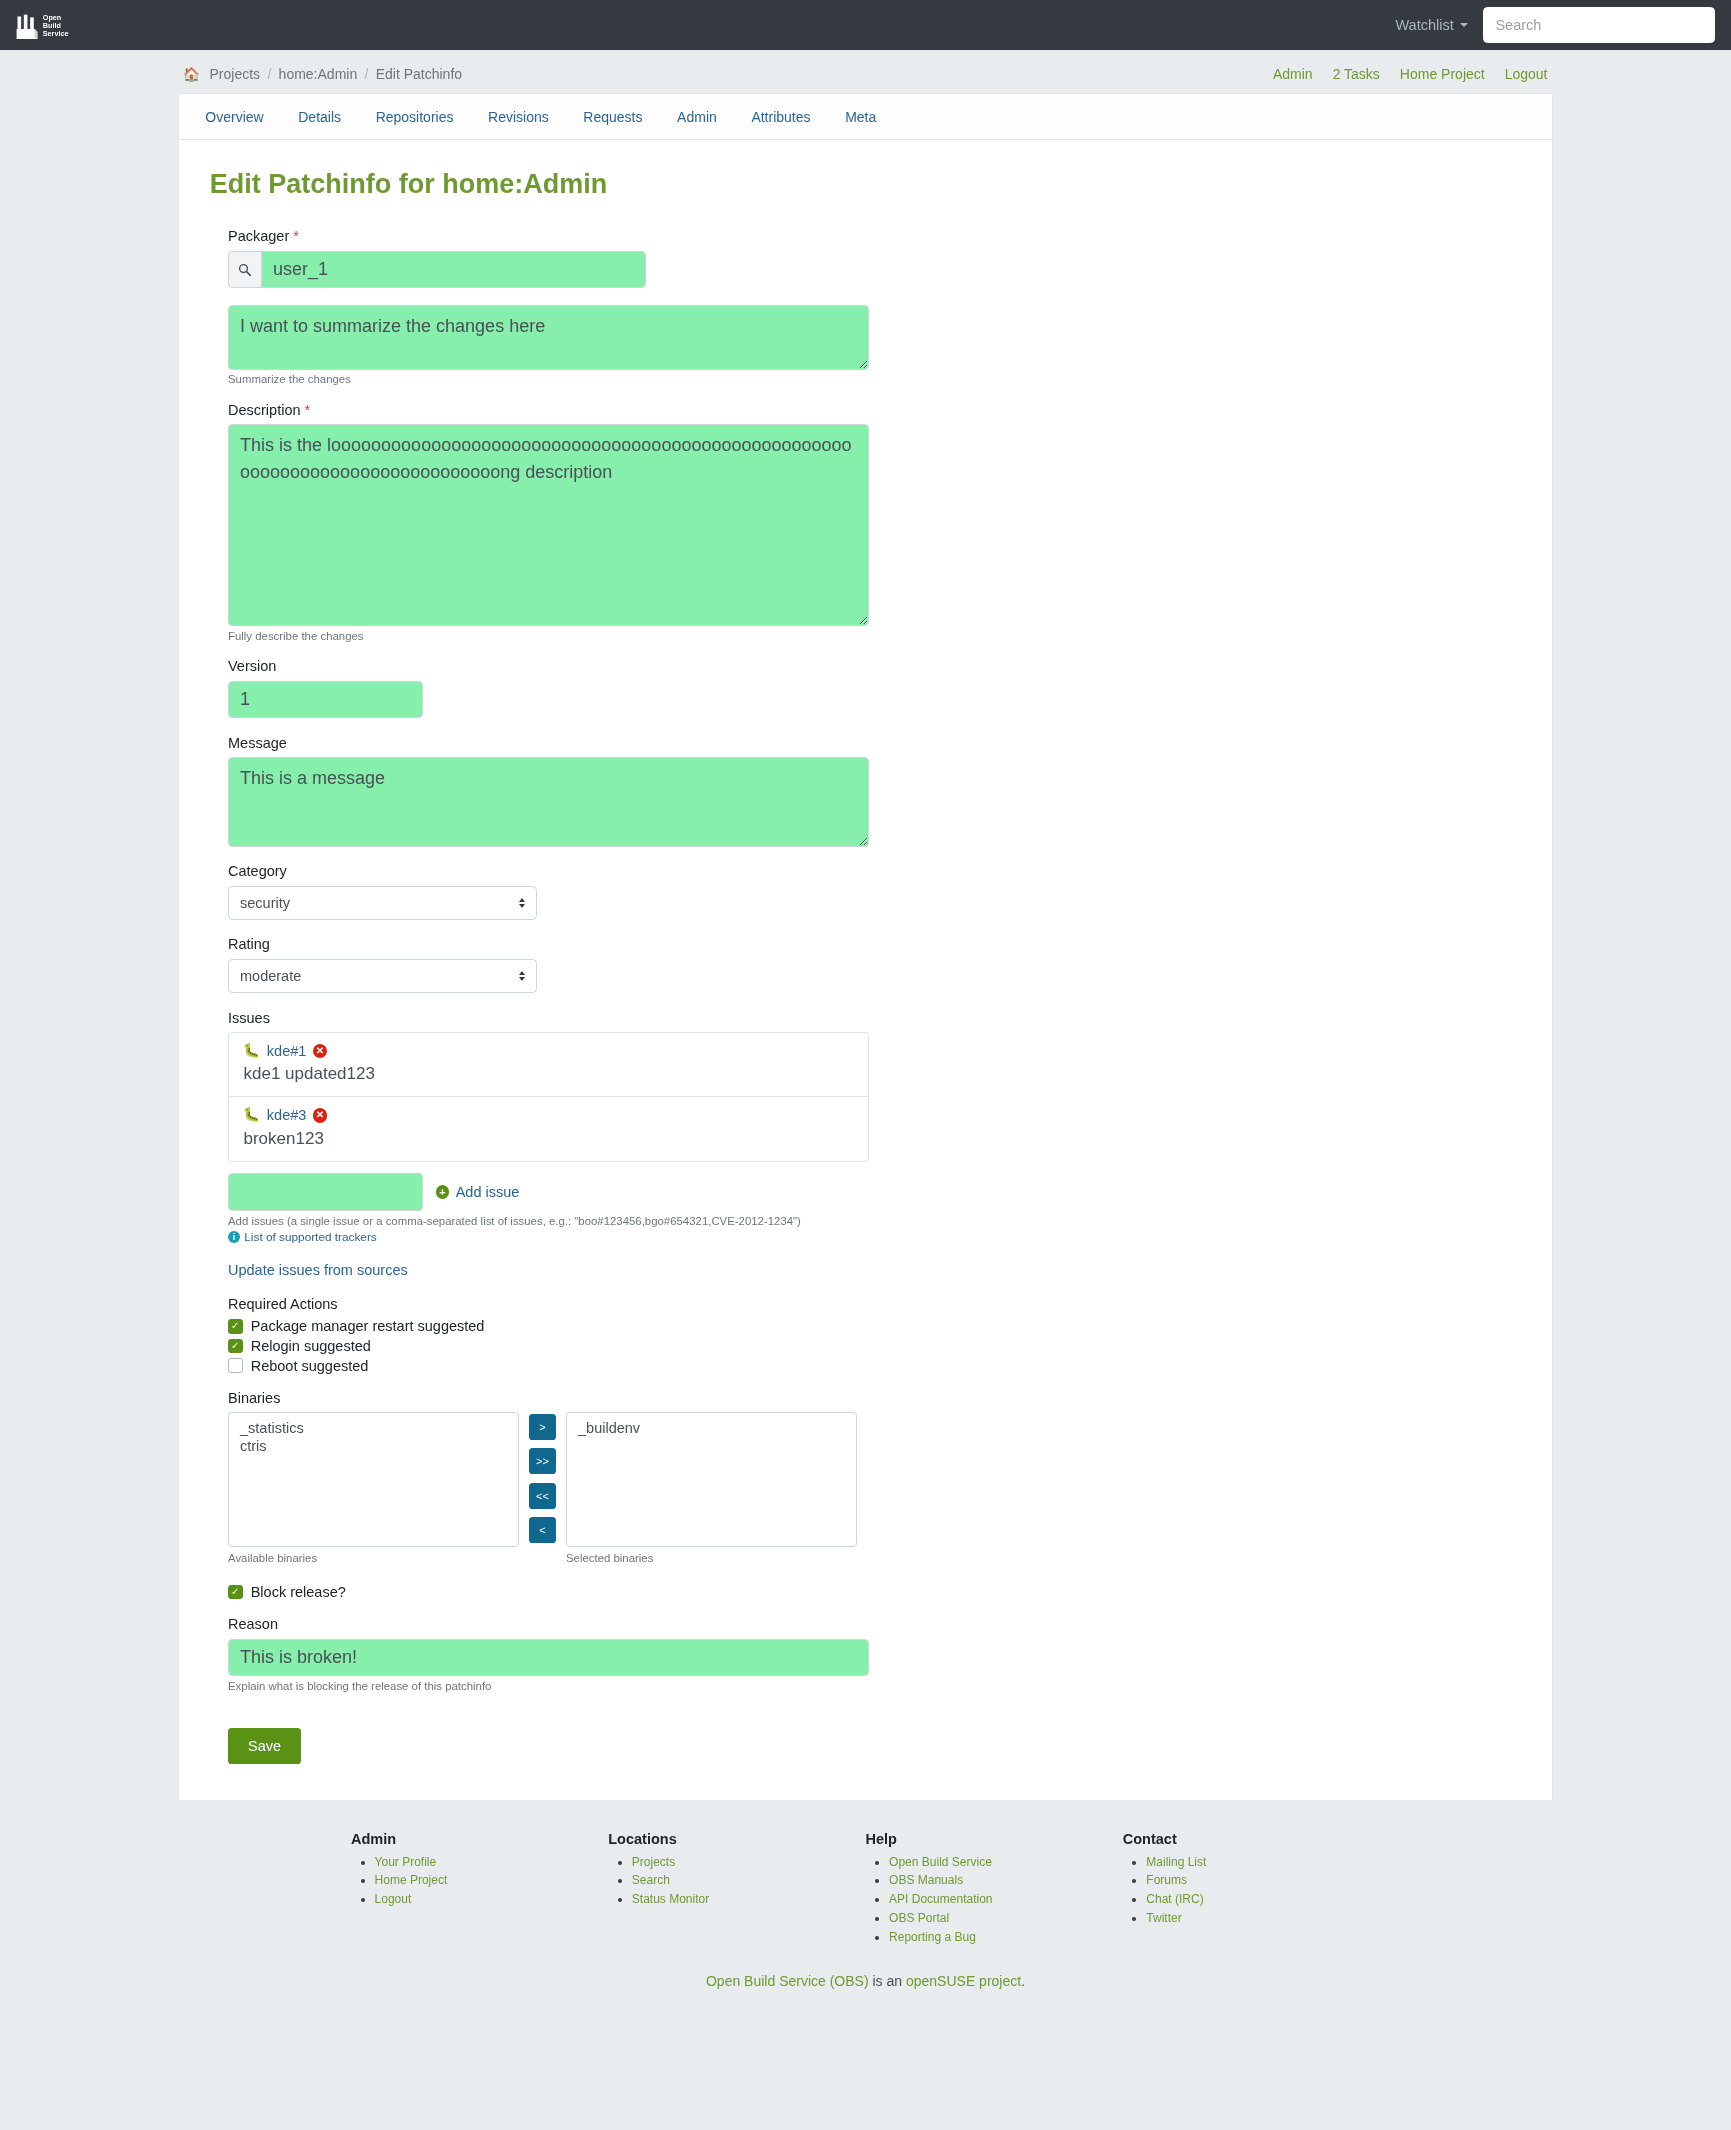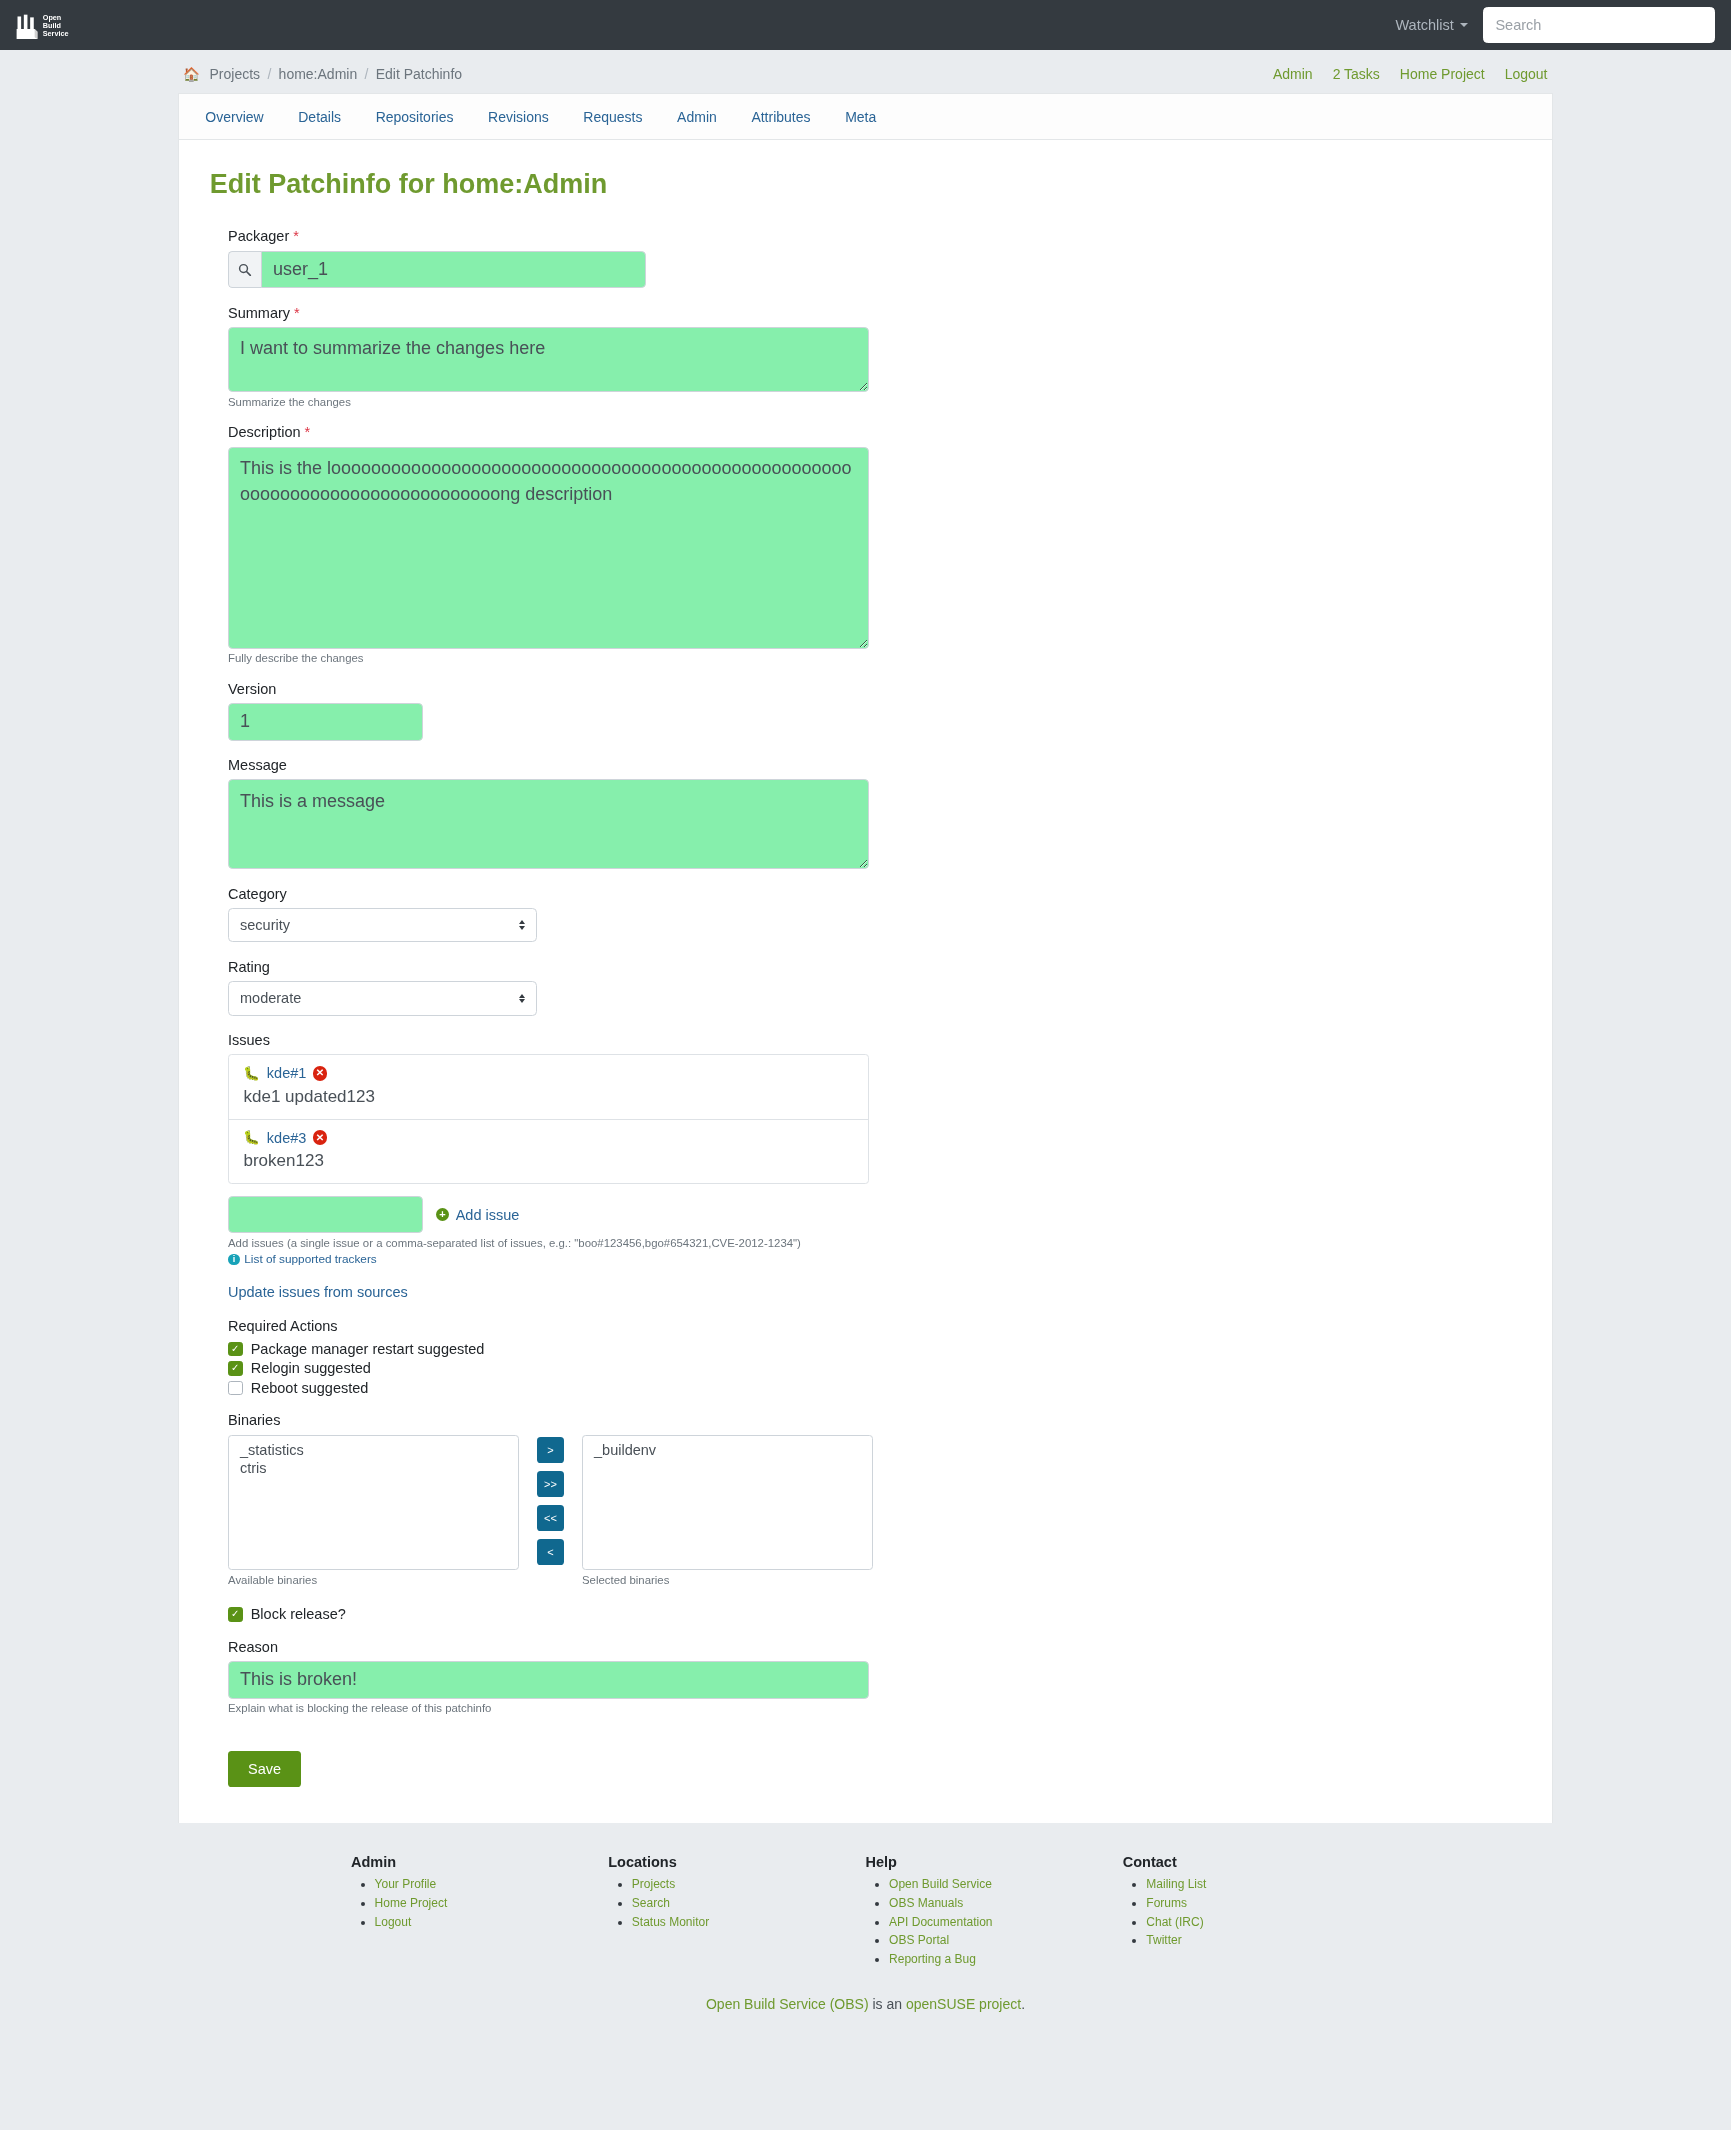--- a/index.html
+++ b/index.html
@@ -252,21 +252,21 @@
     border-radius: 2.7px;
     background: #fff;
     display: inline-flex; align-items: center; justify-content: center;
     cursor: pointer; flex: none;
   }
   .cb.checked { background: #5a9216; border-color: #5a9216; }
   .cb .tick { color: #fff; font-size: 10px; line-height: 1; }
   .check-label { font-size: 14.5px; color: #212529; }
 
   
-  .binaries-row { display: flex; align-items: flex-start; gap: 18px; }
+  .binaries-row { display: flex; align-items: flex-start; gap: 10px; }
   .listbox {
     width: 291px; height: 135px;
     border: 0.9px solid #ced4da;
     border-radius: 3.6px;
     background: #fff;
     padding: 5.5px 0 0 0;
     overflow-y: scroll;
   }
   .listbox .opt {
     padding: 0.9px 11px;
@@ -409,24 +409,20 @@
               <circle cx="6.5" cy="6.5" r="4.6" fill="none" stroke="#495057" stroke-width="1.7"></circle>
               <line x1="10" y1="10" x2="14.5" y2="14.5" stroke="#495057" stroke-width="1.9" stroke-linecap="round"></line>
             </svg>
           </div>
           <input class="form-control" type="text" value="user_1" style="">
         </div>
       </div>
 
       
       <div class="field">
-        <label class="label">
-          <span>Summary</span>
-          <span class="req">*</span>
-        </label>
         <textarea class="form-control ta-summary" style="">I want to summarize the changes here</textarea>
         <div class="help">Summarize the changes</div>
       </div>
 
       
       <div class="field">
         <label class="label">
           <span>Description</span>
           <span class="req">*</span>
         </label>

